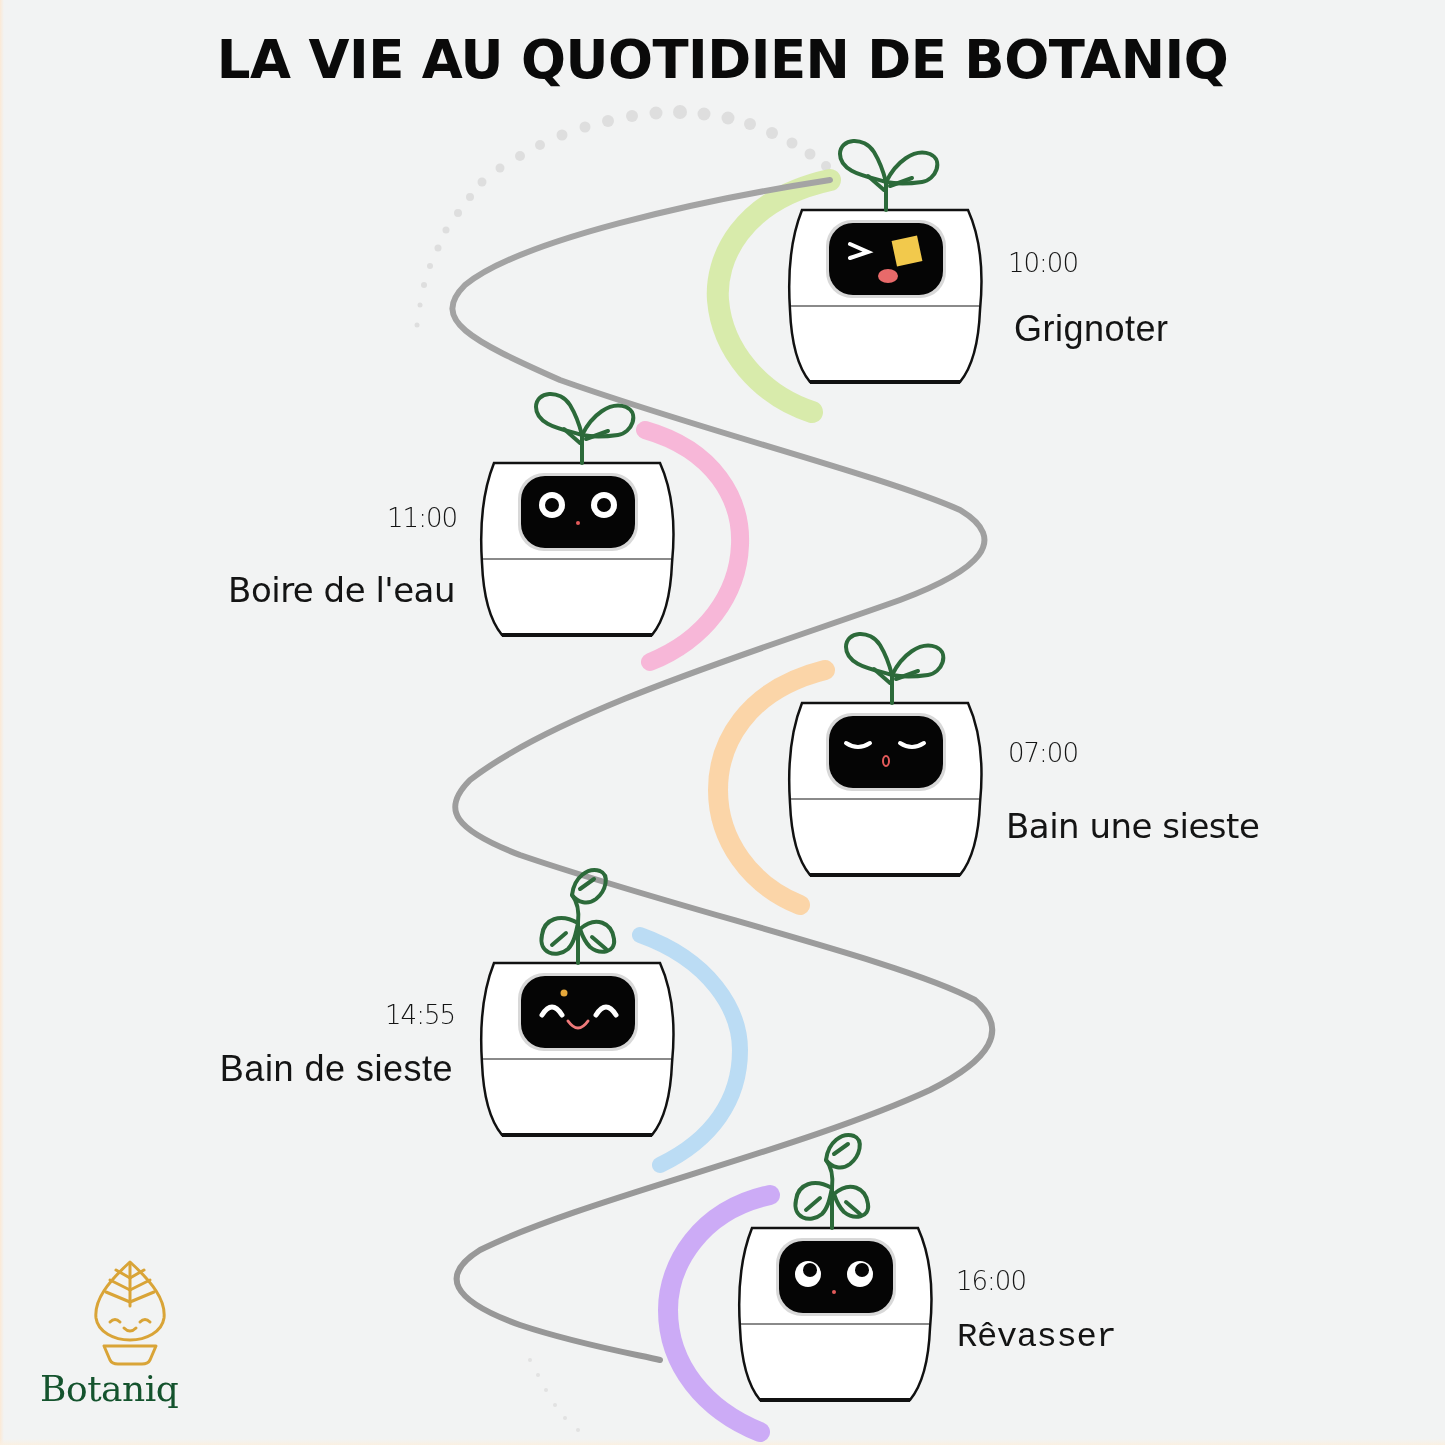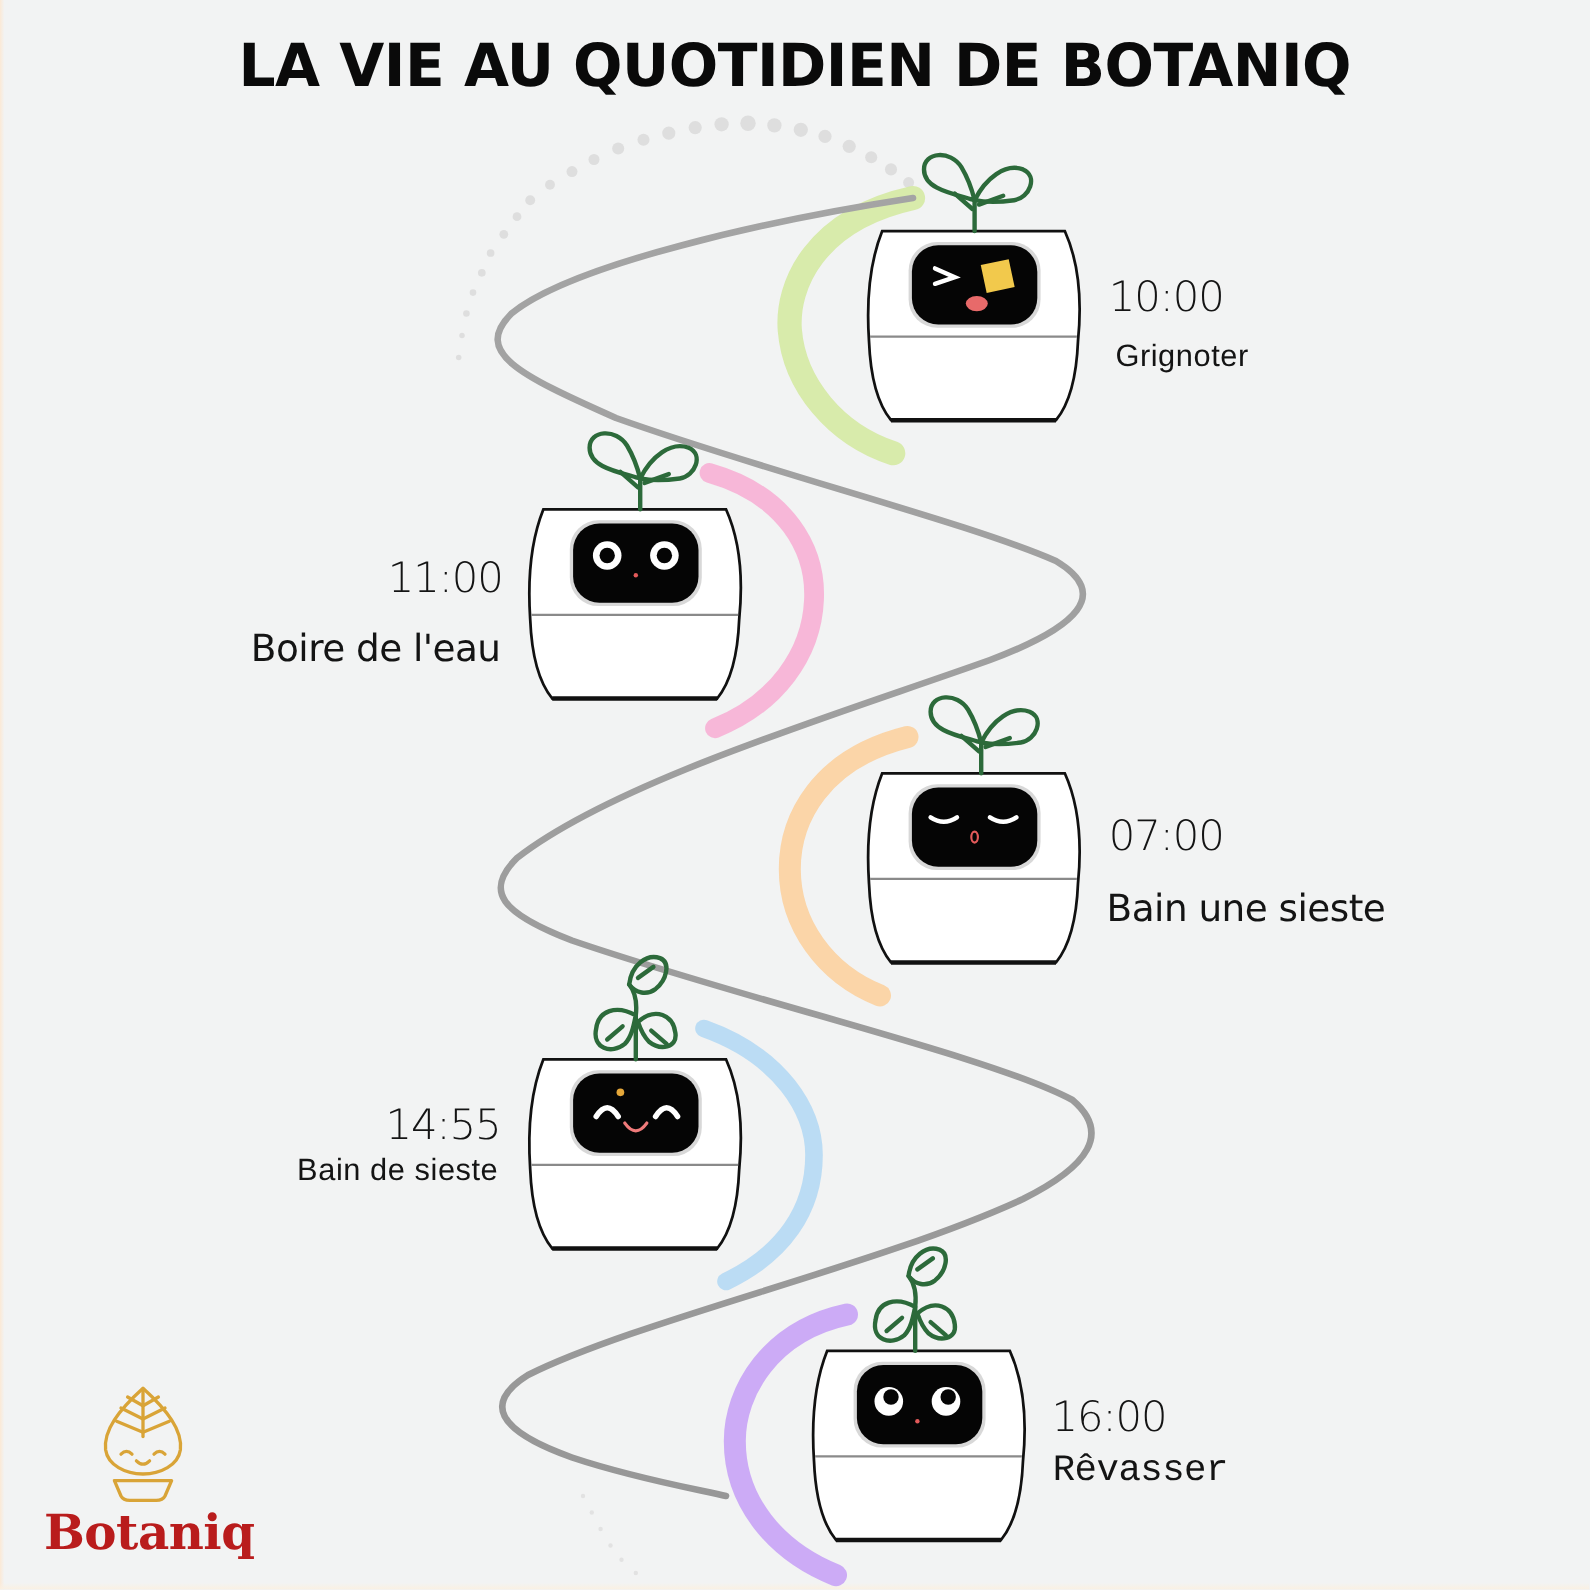--- a/index.html
+++ b/index.html
@@ -13,28 +13,28 @@
     background: linear-gradient(to right, #fbe9d6, rgba(242,243,243,0)); }
   .edge-bottom { position: absolute; left: 0; bottom: 0; width: 1445px; height: 6px;
     background: linear-gradient(to top, #faf0e2, rgba(242,243,243,0)); }
   .title {
     position: absolute; top: 28px; left: 0; width: 1445px; text-align: center;
     font-family: "DejaVu Sans", sans-serif; font-weight: 900; font-size: 54px;
     letter-spacing: -0.5px; color: #0a0a0a; transform: scaleX(0.98);
   }
   svg.scene { position: absolute; left: 0; top: 0; }
   .lbl { position: absolute; color: #141414; white-space: nowrap; }
-  .time { font-family: "DejaVu Sans", sans-serif; font-size: 38px; font-weight: 300; letter-spacing: -1px; }
+  .time { font-family: "DejaVu Sans", sans-serif; font-size: 26px; font-weight: 300; letter-spacing: -1px; }
   .act  { font-family: "DejaVu Sans", sans-serif; font-size: 34px; letter-spacing: -0.5px; }
-  .act-sm { font-family: "Liberation Sans", sans-serif; font-size: 28px; letter-spacing: 0.5px; }
+  .act-sm { font-family: "Liberation Sans", sans-serif; font-size: 36px; letter-spacing: 0.5px; }
   .right-al { text-align: right; }
   .brand {
     position: absolute; left: 40px; top: 1368px;
-    font-family: "DejaVu Serif", serif; font-weight: bold; font-size: 44px;
-    color: #b91c1c; letter-spacing: -0.5px;
+    font-family: "DejaVu Serif", serif; font-weight: normal; font-size: 36px;
+    color: #14532d; letter-spacing: -0.5px;
   }
 </style>
 </head>
 <body>
 
 <div class="edge-left"></div>
 <div class="edge-bottom"></div>
 
 <div class="title">LA VIE AU QUOTIDIEN DE BOTANIQ</div>
 

